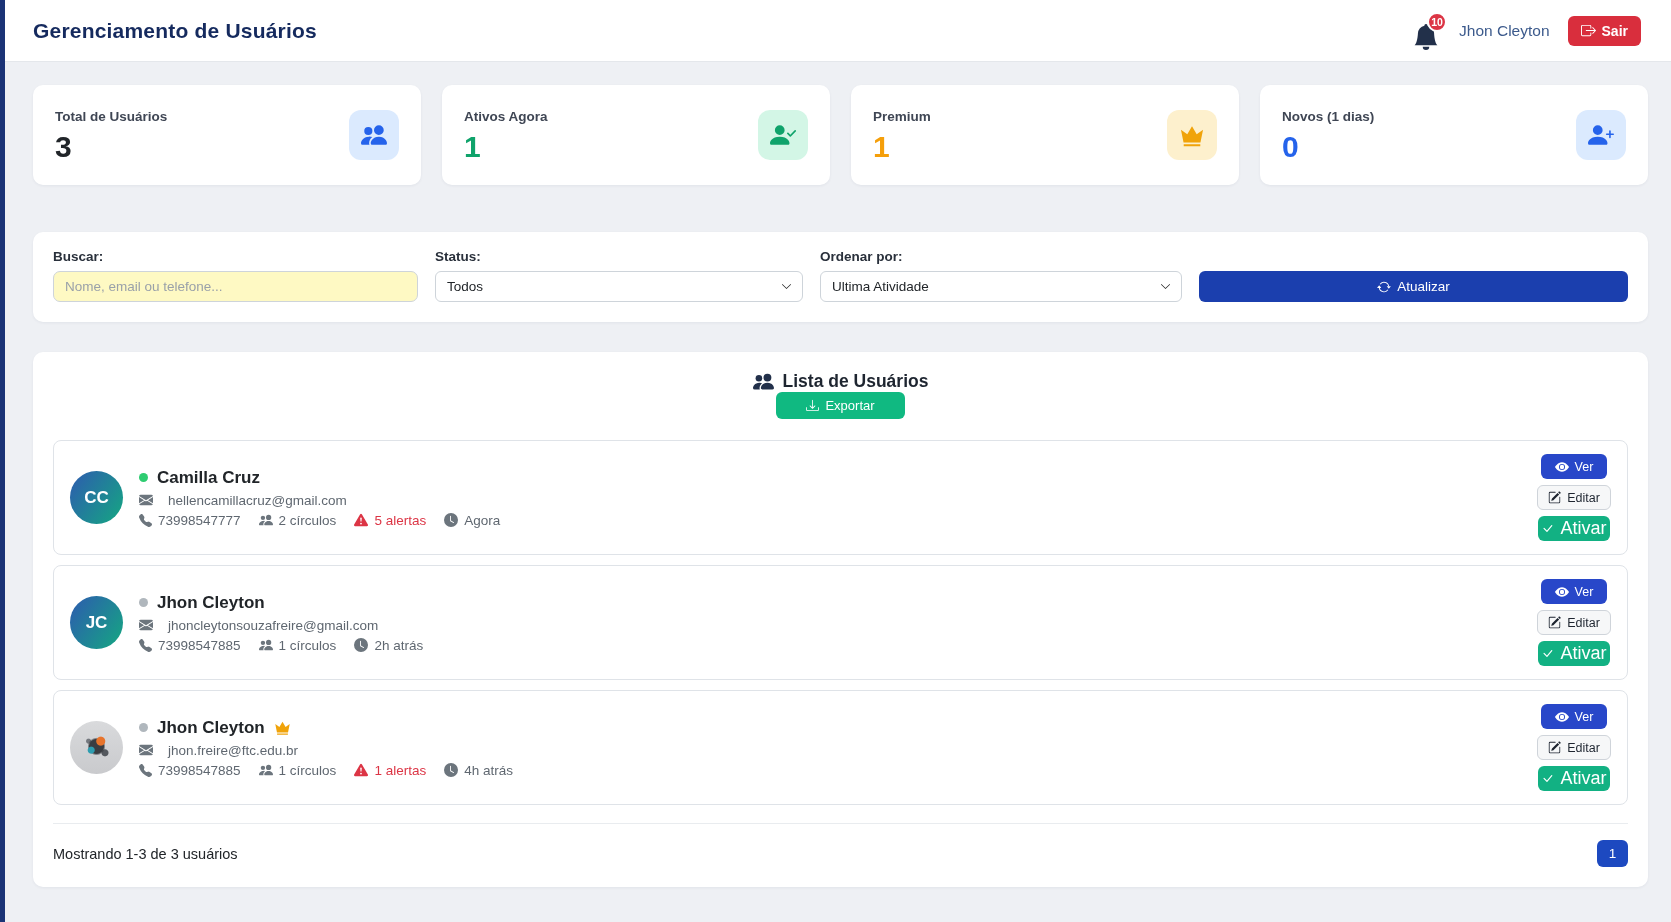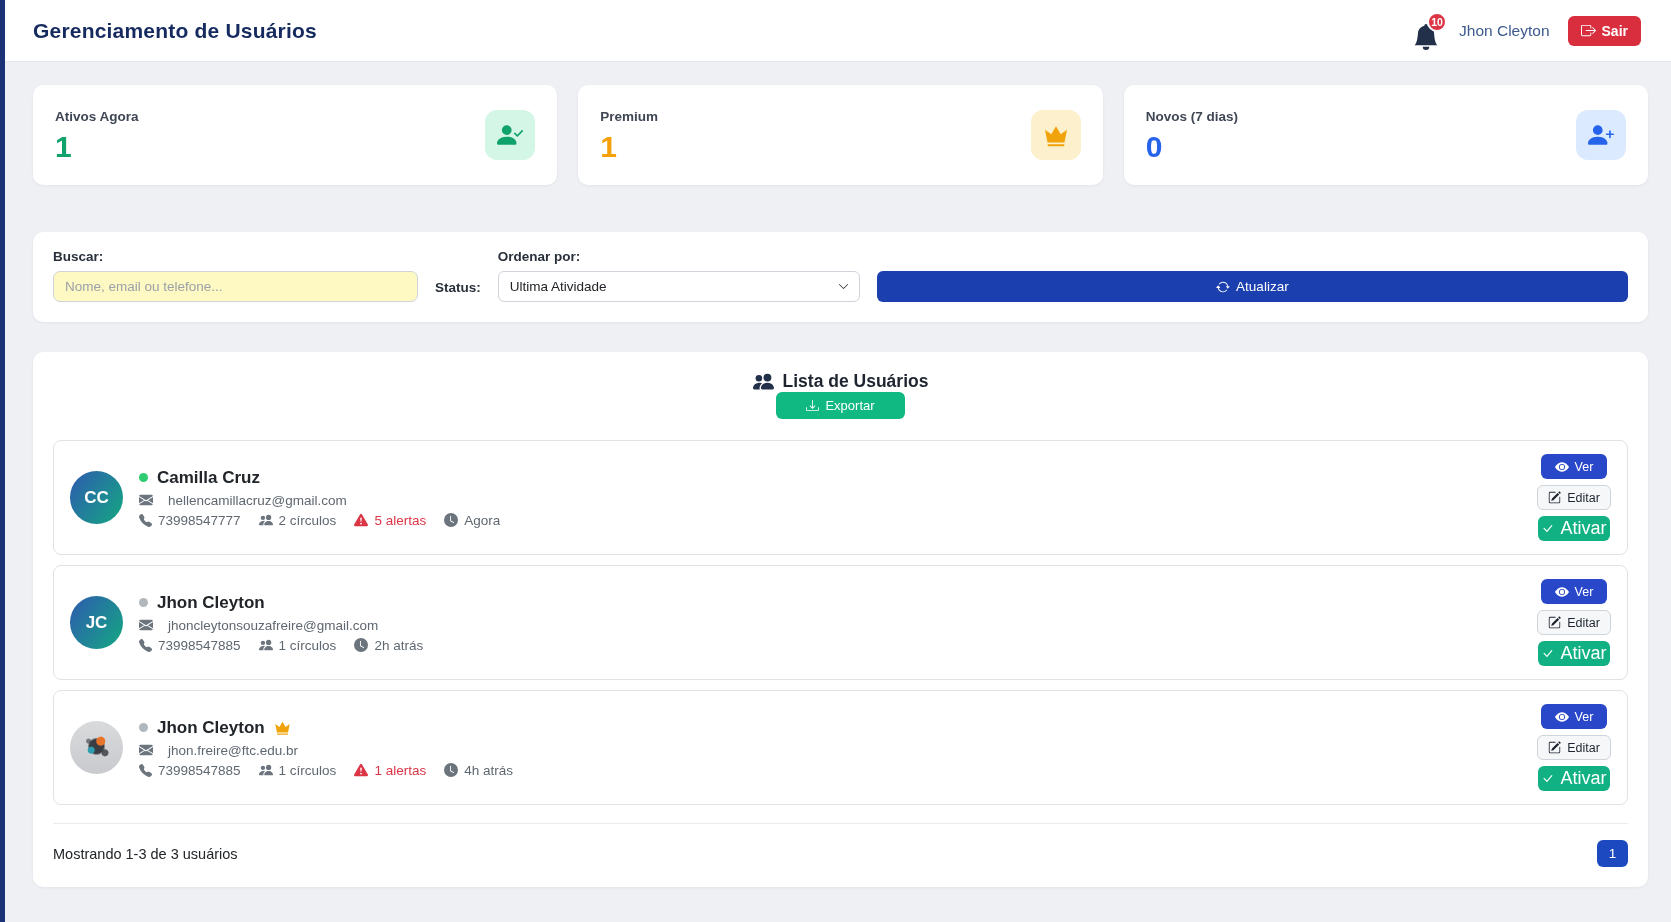--- a/index.html
+++ b/index.html
@@ -145,20 +145,33 @@
           </svg>
         <span>Sair</span>
       </button>
     </div>
   </header>
 
   <div class="content">
 
     <div class="stats-row">
 
+      <div class="stat-card">
+        <div>
+          <div class="stat-label">Total de Usuários</div>
+          <div class="stat-value" style="color: rgb(33, 37, 41);">3</div>
+        </div>
+        <div class="stat-icon-box" style="color: rgb(37, 99, 235); background-color: rgb(219, 234, 254);">
+          <svg width="26" height="26" viewBox="0 0 16 16" fill="currentColor">
+              <path d="M7 14s-1 0-1-1 1-4 5-4 5 3 5 4-1 1-1 1H7zm4-6a3 3 0 1 0 0-6 3 3 0 0 0 0 6z"></path>
+              <path d="M5.216 14A2.238 2.238 0 0 1 5 13c0-1.355.68-2.75 1.936-3.72A6.325 6.325 0 0 0 5 9c-4 0-5 3-5 4s1 1 1 1h4.216z"></path>
+              <path d="M4.5 8a2.5 2.5 0 1 0 0-5 2.5 2.5 0 0 0 0 5z"></path>
+            </svg>
+        </div>
+      </div>
 
       <div class="stat-card">
         <div>
           <div class="stat-label">Ativos Agora</div>
           <div class="stat-value" style="color: rgb(15, 163, 107);">1</div>
         </div>
         <div class="stat-icon-box" style="color: rgb(15, 163, 107); background-color: rgb(211, 246, 230);">
           <svg width="26" height="26" viewBox="0 0 16 16" fill="currentColor">
               <path d="M1 14s-1 0-1-1 1-4 6-4 6 3 6 4-1 1-1 1H1zm5-6a3 3 0 1 0 0-6 3 3 0 0 0 0 6z"></path>
               <path d="M15.854 5.146a.5.5 0 0 1 0 .708l-3 3a.5.5 0 0 1-.708 0l-1.5-1.5a.5.5 0 0 1 .708-.708L12.5 7.793l2.646-2.647a.5.5 0 0 1 .708 0z"></path>
@@ -173,39 +186,45 @@
         </div>
         <div class="stat-icon-box" style="color: rgb(240, 163, 10); background-color: rgb(253, 240, 205);">
           <svg width="26" height="26" viewBox="0 0 16 16" fill="currentColor">
               <path d="M2.8 12.6 1.2 4.8l3.9 2.8L8 2.6l2.9 5 3.9-2.8-1.6 7.8H2.8zm.1 1.1h10.2v1.2H2.9z"></path>
             </svg>
         </div>
       </div>
 
       <div class="stat-card">
         <div>
-          <div class="stat-label">Novos (7 dias)</div>
+          <div class="stat-label">Novos (1 dias)</div>
           <div class="stat-value" style="color: rgb(37, 99, 235);">0</div>
         </div>
         <div class="stat-icon-box" style="color: rgb(37, 99, 235); background-color: rgb(219, 234, 254);">
           <svg width="26" height="26" viewBox="0 0 16 16" fill="currentColor">
               <path d="M1 14s-1 0-1-1 1-4 6-4 6 3 6 4-1 1-1 1H1zm5-6a3 3 0 1 0 0-6 3 3 0 0 0 0 6z"></path>
               <path d="M13.5 5a.5.5 0 0 1 .5.5V7h1.5a.5.5 0 0 1 0 1H14v1.5a.5.5 0 0 1-1 0V8h-1.5a.5.5 0 0 1 0-1H13V5.5a.5.5 0 0 1 .5-.5z"></path>
             </svg>
         </div>
       </div>
     </div>
 
     <div class="filter-card">
       <div class="filter-group">
         <label class="filter-label">Buscar:</label>
         <input class="text-input" type="text" placeholder="Nome, email ou telefone..." style="">
       </div>
       <div class="filter-group">
         <label class="filter-label">Status:</label>
+        <div class="select select-status">
+          <span>Todos</span>
+          <svg width="11" height="11" viewBox="0 0 16 16" fill="currentColor">
+              <path d="M1.646 4.646a.5.5 0 0 1 .708 0L8 10.293l5.646-5.647a.5.5 0 0 1 .708.708l-6 6a.5.5 0 0 1-.708 0l-6-6a.5.5 0 0 1 0-.708z"></path>
+            </svg>
+        </div>
       </div>
       <div class="filter-group">
         <label class="filter-label">Ordenar por:</label>
         <div class="select select-sort">
           <span>Ultima Atividade</span>
           <svg width="11" height="11" viewBox="0 0 16 16" fill="currentColor">
               <path d="M1.646 4.646a.5.5 0 0 1 .708 0L8 10.293l5.646-5.647a.5.5 0 0 1 .708.708l-6 6a.5.5 0 0 1-.708 0l-6-6a.5.5 0 0 1 0-.708z"></path>
             </svg>
         </div>
       </div>

